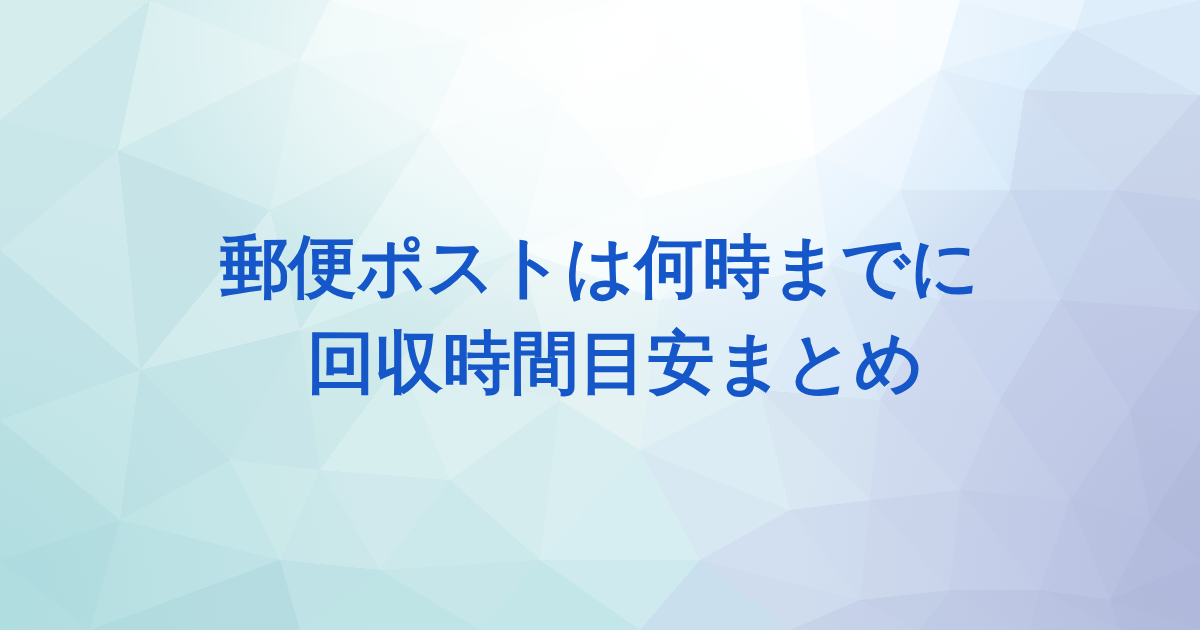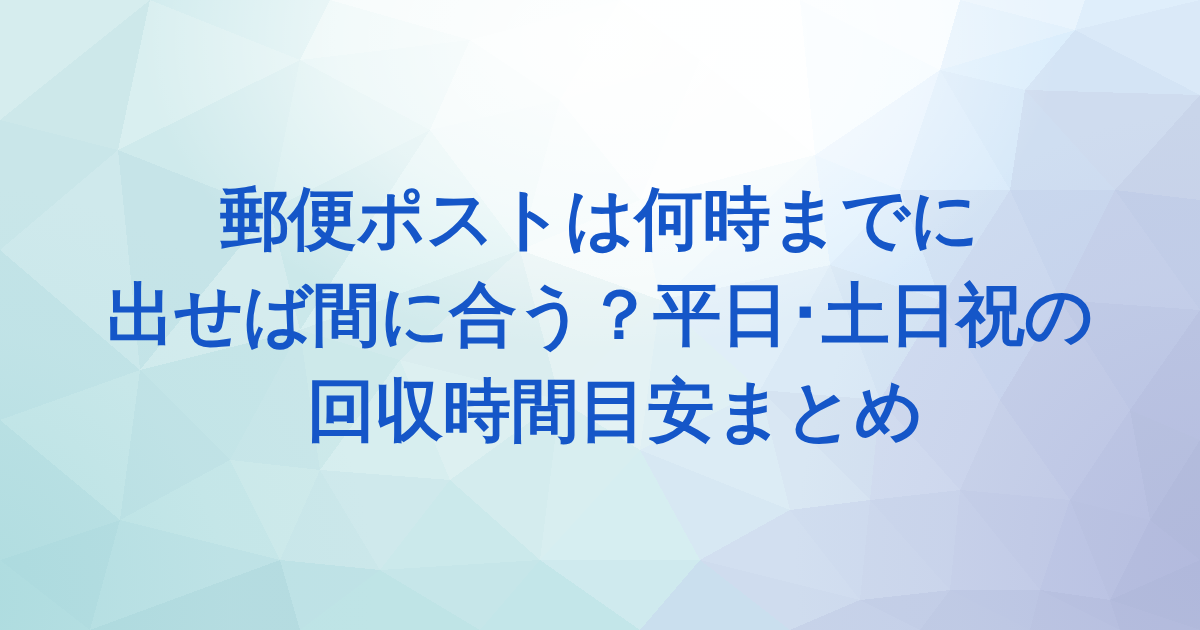--- a/index.html
+++ b/index.html
@@ -213,17 +213,16 @@
 
     <polygon points="560,100 640,200 520,250" fill="#edf8f9" opacity="0.6"></polygon>
     <polygon points="430,130 560,100 520,250" fill="#e5f4f5" opacity="0.55"></polygon>
     <polygon points="815,155 900,190 940,70" fill="#e9f5fe" opacity="0.45"></polygon>
   </svg>
 
   <div id="bg-wash"></div>
 
   <div id="title-block">
     <div class="title-line" id="line-1" style="color: rgb(21, 86, 200);">郵便ポストは何時までに</div>
-    <div class="title-line" id="line-2" style="color: rgb(21, 86, 200);">出せば間に合う？平日･土日祝の</div>
     <div class="title-line" id="line-3" style="color: rgb(21, 86, 200); margin-left: 31px;">回収時間目安まとめ</div>
   </div>
 
 </div>
 
 </body></html>

